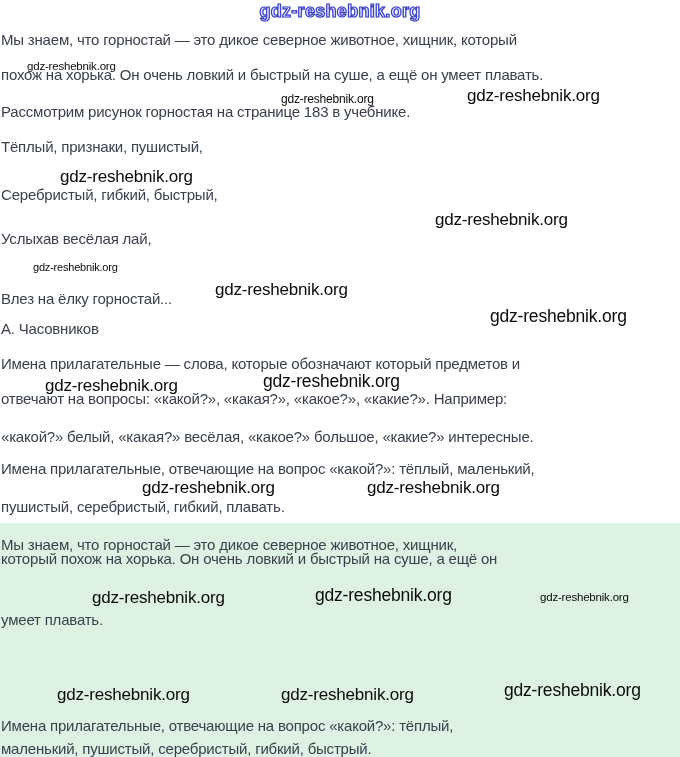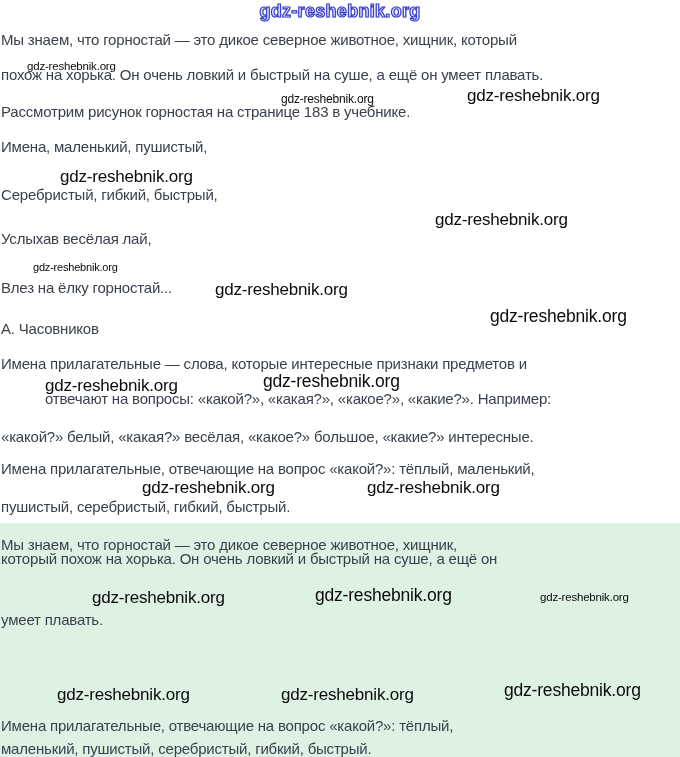--- a/index.html
+++ b/index.html
@@ -57,30 +57,30 @@
 </head>
 <body>
 
 <div class="page">
   <div class="highlight-block" style="top: 523px; height: 234px;"></div>
   <div class="watermark-top">gdz-reshebnik.org</div>
   <div id="lines-container">
       <div class="text-line" style="left: 1px; top: 32px;">Мы знаем, что горностай — это дикое северное животное, хищник, который</div>
       <div class="text-line" style="left: 1px; top: 67px;">похож на хорька. Он очень ловкий и быстрый на суше, а ещё он умеет плавать.</div>
       <div class="text-line" style="left: 1px; top: 104px;">Рассмотрим рисунок горностая на странице 183 в учебнике.</div>
-      <div class="text-line" style="left: 1px; top: 139px;">Имена, маленький, пушистый,</div>
+      <div class="text-line" style="left: 1px; top: 139px;">Тёплый, признаки, пушистый,</div>
       <div class="text-line" style="left: 1px; top: 187px;">Серебристый, гибкий, быстрый,</div>
       <div class="text-line" style="left: 1px; top: 231px;">Услыхав весёлая лай,</div>
-      <div class="text-line" style="left: 1px; top: 280px;">Влез на ёлку горностай...</div>
+      <div class="text-line" style="left: 1px; top: 291px;">Влез на ёлку горностай...</div>
       <div class="text-line" style="left: 1px; top: 321px;">А. Часовников</div>
-      <div class="text-line" style="left: 1px; top: 356px;">Имена прилагательные — слова, которые интересные признаки предметов и</div>
-      <div class="text-line" style="left: 1px; top: 391px; margin-left: 44px;">отвечают на вопросы: «какой?», «какая?», «какое?», «какие?». Например:</div>
+      <div class="text-line" style="left: 1px; top: 356px;">Имена прилагательные — слова, которые обозначают который предметов и</div>
+      <div class="text-line" style="left: 1px; top: 391px;">отвечают на вопросы: «какой?», «какая?», «какое?», «какие?». Например:</div>
       <div class="text-line" style="left: 1px; top: 429px;">«какой?» белый, «какая?» весёлая, «какое?» большое, «какие?» интересные.</div>
       <div class="text-line" style="left: 1px; top: 461px;">Имена прилагательные, отвечающие на вопрос «какой?»: тёплый, маленький,</div>
-      <div class="text-line" style="left: 1px; top: 499px;">пушистый, серебристый, гибкий, быстрый.</div>
+      <div class="text-line" style="left: 1px; top: 499px;">пушистый, серебристый, гибкий, плавать.</div>
       <div class="text-line" style="left: 1px; top: 537px;">Мы знаем, что горностай — это дикое северное животное, хищник,</div>
       <div class="text-line" style="left: 1px; top: 551px;">который похож на хорька. Он очень ловкий и быстрый на суше, а ещё он</div>
       <div class="text-line" style="left: 1px; top: 612px;">умеет плавать.</div>
       <div class="text-line" style="left: 1px; top: 706px; margin-top: 12px;">Имена прилагательные, отвечающие на вопрос «какой?»: тёплый,</div>
       <div class="text-line" style="left: 1px; top: 741px;">маленький, пушистый, серебристый, гибкий, быстрый.</div>
     </div>
   <div id="watermarks-container">
       <div class="watermark" style="left: 27px; top: 60px; font-size: 11.5px;">gdz-reshebnik.org</div>
       <div class="watermark" style="left: 281px; top: 93px; font-size: 12px;">gdz-reshebnik.org</div>
       <div class="watermark" style="left: 467px; top: 87px; font-size: 17px;">gdz-reshebnik.org</div>

